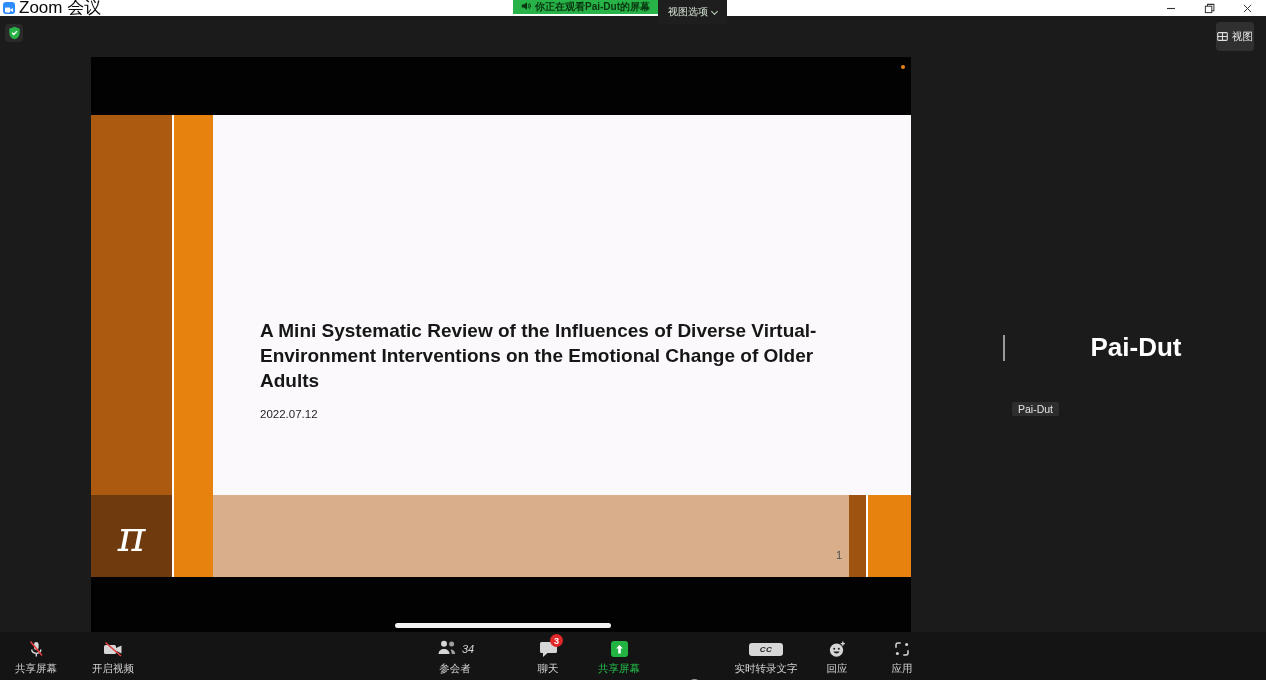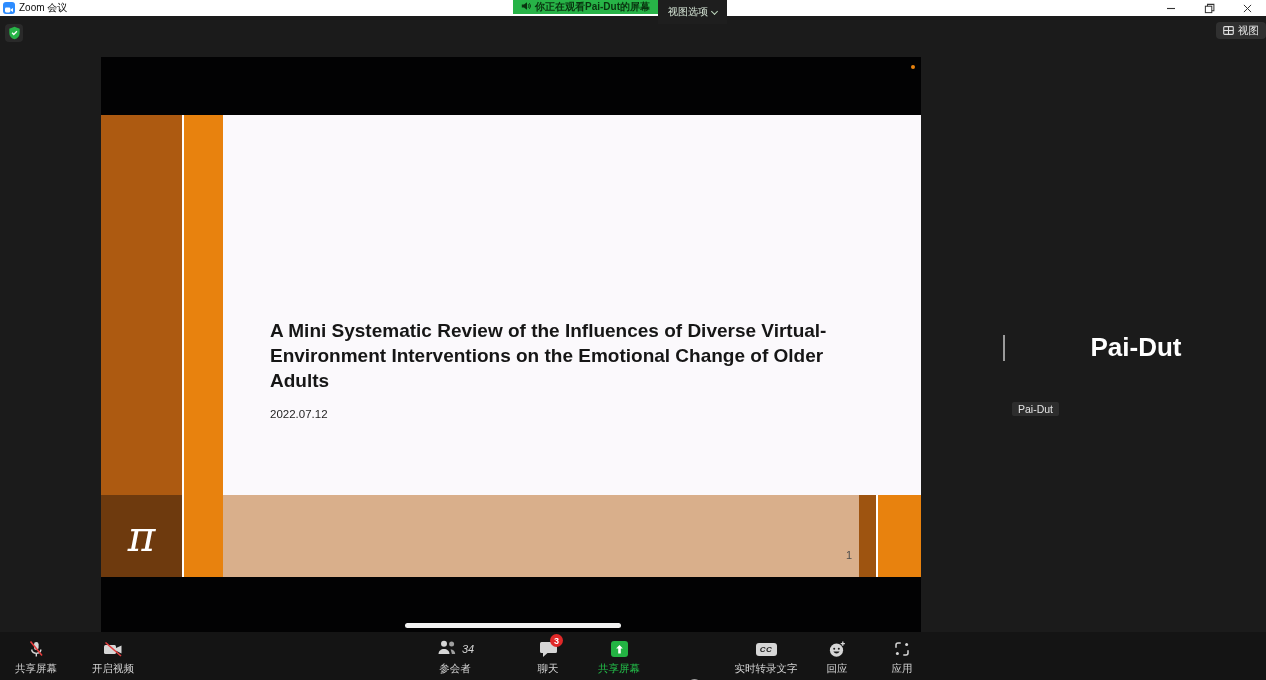--- a/index.html
+++ b/index.html
@@ -3,36 +3,36 @@
 <meta charset="utf-8">
 <style>
   * { margin:0; padding:0; box-sizing:border-box; }
   html,body { background:#101010; }
   body { font-family:"Liberation Sans", sans-serif; }
   .app { position:relative; width:1266px; height:680px; background:#1b1b1b; overflow:hidden; }
 
   
   .titlebar { position:absolute; left:0; top:0; width:1266px; height:16px; background:#ffffff; }
   .zoom-logo { position:absolute; left:3px; top:2px; width:12px; height:12px; background:#2d8cff; border-radius:3px; }
-  .title-text { position:absolute; left:19px; top:0; font-size:10px; line-height:16px; color:#0a0a0a; }
+  .title-text { position:absolute; left:19px; top:0; font-size:17px; line-height:16px; color:#0a0a0a; }
   .win-controls { position:absolute; right:0; top:0; height:16px; display:flex; }
   .win-btn { width:38px; height:16px; display:flex; align-items:center; justify-content:center; }
 
   
   .banner { position:absolute; left:513px; top:0; height:14px; display:flex; z-index:6; }
   .banner-green { background:#27b347; color:#09340f; font-size:10px; font-weight:bold; display:flex; align-items:center; gap:4px; padding:0 8px; }
   .banner-btn { background:#1e1e1e; color:#d8e7d8; font-size:10px; display:flex; align-items:center; gap:4px; padding:12px 10px; }
   .chev-down { width:5px; height:5px; border-left:1.2px solid #bcd6bc; border-bottom:1.2px solid #bcd6bc; transform:rotate(-45deg); margin-top:-2px; }
 
   
   .shield-btn { position:absolute; left:5px; top:24px; width:18px; height:18px; background:#2a2a2a; border-radius:4px; display:flex; align-items:center; justify-content:center; }
-  .view-btn { position:absolute; left:1216px; top:22px; height:17px; background:#303030; border-radius:4px; display:flex; align-items:center; gap:4px; padding:0 7px; color:#e6e6e6; font-size:10.5px; }
-
-  
-  .shared-screen { position:absolute; left:91px; top:57px; width:820px; height:575px; background:#020203;margin-left:10px; }
+  .view-btn { position:absolute; left:1216px; top:22px; height:29px; background:#303030; border-radius:4px; display:flex; align-items:center; gap:4px; padding:0 1px; color:#e6e6e6; font-size:10.5px; }
+
+  
+  .shared-screen { position:absolute; left:91px; top:57px; width:820px; height:575px; background:#020203; }
   .menu-dots { position:absolute; left:0; right:0; top:60px; text-align:center; color:#b9b9b9; font-size:9px; letter-spacing:2px; transform:translateY(-50%); }
   .rec-dot { position:absolute; left:810px; top:8px; width:4px; height:4px; border-radius:50%; background:#e8820e; }
   .slide { position:absolute; left:0; top:58px; width:820px; height:462px; background:#fbf9fc; overflow:hidden; }
   .col-dark   { position:absolute; left:0; top:0; width:81px; height:380px; background:#ad5a11; }
   .col-line   { position:absolute; left:81px; top:0; width:2px; height:380px; background:#ffffff; }
   .col-orange { position:absolute; left:83px; top:0; width:39px; height:380px; background:#e8820e; }
   .band { position:absolute; left:0; top:380px; width:820px; height:82px; }
   .pi-box { position:absolute; left:0; top:0; width:81px; height:82px; background:#6e3a0e; color:#ffffff; display:flex; align-items:center; justify-content:center; font-family:"DejaVu Serif", serif; font-style:italic; font-size:42px; }
   .band-line1 { position:absolute; left:81px; top:0; width:2px; height:82px; background:#ffffff; }
   .band-orange1 { position:absolute; left:83px; top:0; width:39px; height:82px; background:#e8820e; }
@@ -53,21 +53,21 @@
 
   
   .toolbar { position:absolute; left:0; top:632px; width:1266px; height:48px; background:#141414; }
   .tb-item { position:absolute; top:0; height:48px; display:flex; flex-direction:column; align-items:center; padding-top:6px; }
   .tb-icon-row { height:22px; display:flex; align-items:center; justify-content:center;font-style:italic; }
   .tb-label { font-size:10.5px; color:#d2d2d2; margin-top:2px; white-space:nowrap; }
   .tb-label.green { color:#23c04a; }
   .count { font-size:11px; color:#d2d2d2; margin-left:4px; }
   .badge { position:absolute; width:13px; height:13px; background:#e02828; border-radius:50%; color:#ffffff; font-size:9px; font-weight:bold; display:flex; align-items:center; justify-content:center; top:2px; left:50%; margin-left:2px; }
   .share-box { width:17px; height:16px; background:#23b343; border-radius:3px; display:flex; align-items:center; justify-content:center; }
-  .cc-box { width:21px; height:13px; background:#d6d6d6; border-radius:3px; color:#1b1b1b; font-size:8px; font-weight:bold; display:flex; align-items:center; justify-content:center; letter-spacing:0.5px; }
+  .cc-box { width:34px; height:13px; background:#d6d6d6; border-radius:3px; color:#1b1b1b; font-size:8px; font-weight:bold; display:flex; align-items:center; justify-content:center; letter-spacing:0.5px; }
 </style>
 </head>
 <body>
 
 <div class="app">
 
   <div class="titlebar">
     <span class="zoom-logo">
       <svg width="12" height="12" viewBox="0 0 12 12">
           <rect x="2" y="3.6" width="5.4" height="4.8" rx="1.3" fill="#fff"></rect>

